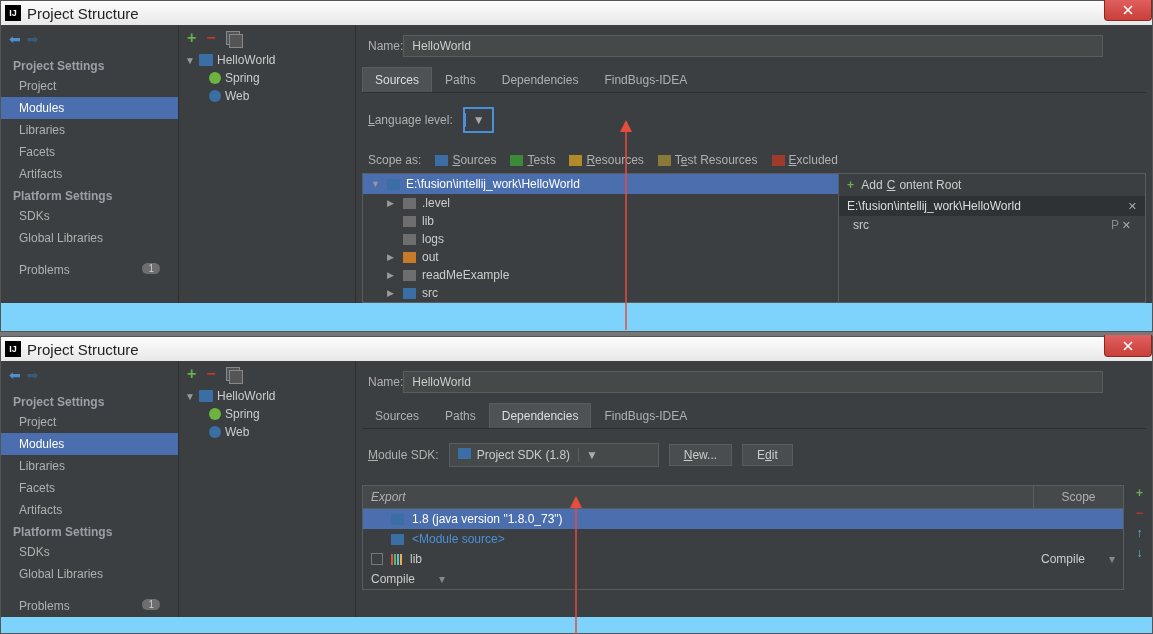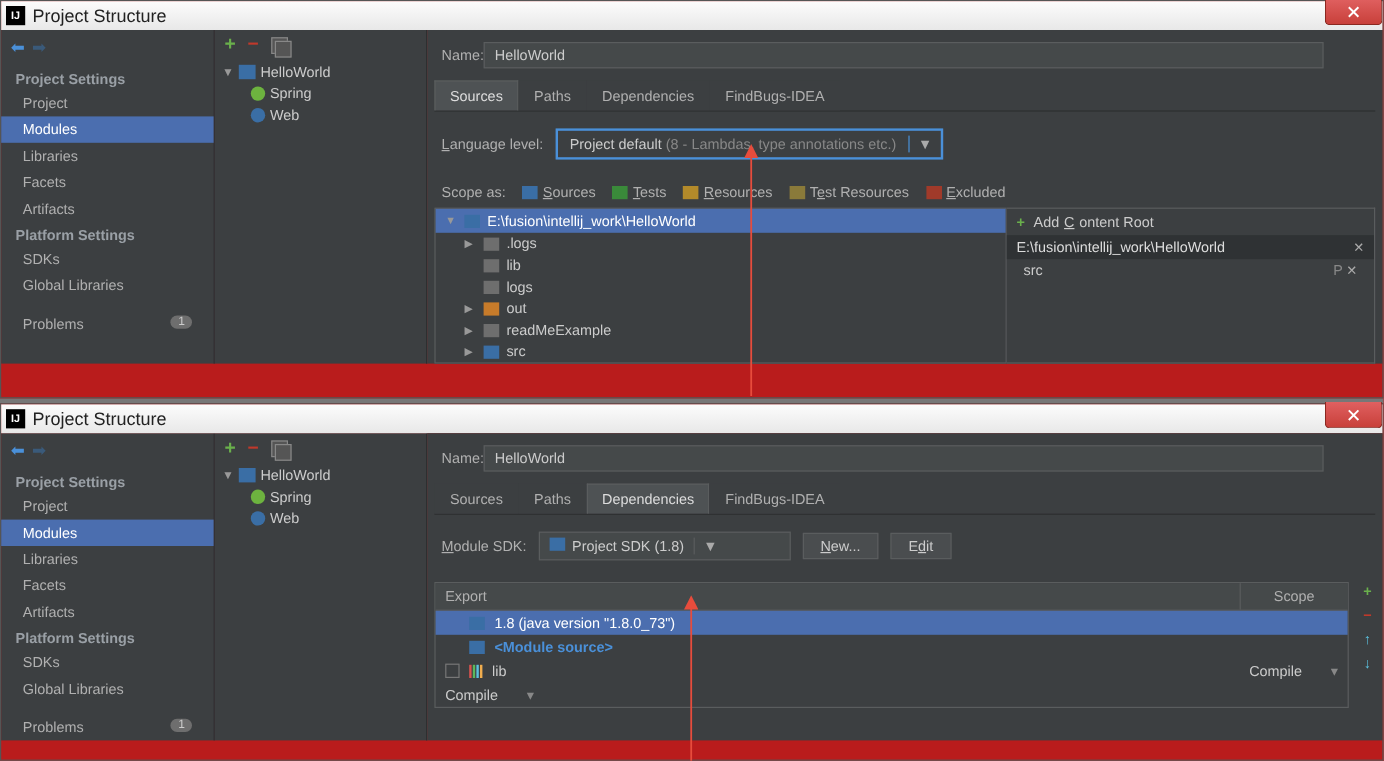--- a/index.html
+++ b/index.html
@@ -1,18 +1,18 @@
 <!DOCTYPE html>
 <html><head>
 <meta charset="utf-8">
 <style>
 * { box-sizing: border-box; margin: 0; padding: 0; font-family: "Segoe UI", Tahoma, sans-serif; font-size: 12px; }
 body { background: #777; width: 1153px; }
 
-.window { background: #b91c1c; border: 1px solid #555; position: relative; }
+.window { background: #7dd3fc; border: 1px solid #555; position: relative; }
 .titlebar { background: linear-gradient(#fcfcfc,#e8e8e8); height: 24px; display: flex; align-items: center; padding: 0 4px; position: relative; }
 .titlebar .app-icon { width: 16px; height: 16px; background: #000; color: #fff; display: inline-flex; align-items: center; justify-content: center; font-size: 9px; font-weight: bold; margin-right: 6px; }
 .titlebar .title { color: #222; font-size: 15px; }
 .titlebar .close-btn { position: absolute; right: 0; top: -2px; width: 48px; height: 22px; background: linear-gradient(#e06060,#c8403a); border:1px solid #8a2820; border-top:none; border-radius: 0 0 4px 4px; display:flex; align-items:center; justify-content:center; }
 .titlebar .close-btn svg { width:10px; height:10px; }
 
 .body-row { display: flex; }
 
 .left-panel { width: 178px; background: #3c3f41; border-right: 1px solid #2d2f30; padding-top: 4px; }
 .nav-btns { display:flex; gap:6px; padding: 2px 8px 8px; }
@@ -76,28 +76,28 @@
 .arrow-annot { position:absolute; pointer-events:none; }
 
 
 .combo2 { display:flex; align-items:center; border:1px solid #5a5d5e; background:#45494a; color:#ccc; height:24px;}
 .combo2 .combo-text{padding:0 8px; display:flex; gap:6px;}
 .combo2 .dd{border-left:1px solid #5a5d5e; padding:0 7px;color:#aaa;}
 .btn { background:#4a4d4f; border:1px solid #5a5d5e; color:#ccc; padding:3px 14px; cursor:pointer;}
 
 .dep-table { margin:8px 6px 0; border:1px solid #5a5d5e; position:relative;}
 .dep-head { display:flex; background:#45494a; color:#b0b0b0; border-bottom:1px solid #5a5d5e;}
-.dep-head .c1{flex:1; padding:4px 8px;} .dep-head .c2{width:90px;padding:4px 8px;text-align:center;border-left:1px solid #5a5d5e;}
+.dep-head .c1{flex:1; padding:4px 8px;font-style:italic;} .dep-head .c2{width:90px;padding:4px 8px;text-align:center;border-left:1px solid #5a5d5e;}
 .dep-row { display:flex; align-items:center; color:#ccc;}
 .dep-row.sel { background:#4b6eaf; color:#fff;}
 .dep-row .c1{flex:1;padding:3px 8px;display:flex;align-items:center;gap:8px;}
 .dep-row .c2{width:90px;padding:3px 8px;display:flex;align-items:center;justify-content:space-between;}
 .chk { width:12px;height:12px;border:1px solid #777;background:#3c3f41;display:inline-block;}
 .jar-icon{width:13px;height:11px;background:#3a6ea5;display:inline-block;}
-.mod-src{color:#4a90d9;font-weight:bold;}
+.mod-src{color:#4a90d9;}
 .lib-icon{display:inline-flex;gap:1px;} .lib-icon i{width:2px;height:11px;display:inline-block;} 
 .lib-icon .b1{background:#d9534f;} .lib-icon .b2{background:#5cb85c;} .lib-icon .b3{background:#5bc0de;} .lib-icon .b4{background:#f0ad4e;}
 .side-tools{position:absolute;right:-20px;top:0;display:flex;flex-direction:column;gap:6px;align-items:center;}
 .side-tools span{color:#6ab04c;font-weight:bold;}
 .side-tools .m{color:#c0392b;}
 .side-tools .up{color:#5bc0de;} .side-tools .dn{color:#5bc0de;}
 </style>
 </head>
 <body>
 
@@ -164,21 +164,20 @@
       </div>
       <div class="tabs">
         <div class="tab active">Sources</div>
         <div class="tab">Paths</div>
         <div class="tab">Dependencies</div>
         <div class="tab">FindBugs-IDEA</div>
       </div>
       <div class="lang-row">
         <span class="label"><u>L</u>anguage level:</span>
         <div class="combo">
-          <span class="combo-text"><span>Project default</span><span class="dim"> (8 - Lambdas, type annotations etc.)</span></span>
           <span class="dd">▼</span>
         </div>
       </div>
       <div class="markas-row">
         <span>Scope as:</span>
         <span class="mk">
             <span class="fld f-blue"></span>
             <span><u>S</u>ources</span>
           </span>
         <span class="mk">
@@ -201,21 +200,21 @@
       <div class="src-row">
         <div class="src-tree">
           <div class="head-row">
               <span class="tri">▼</span>
               <span class="fld f-blue"></span>
               <span>E:\fusion\intellij_work\HelloWorld</span>
             </div>
           <div class="r">
               <span class="tri">▶</span>
               <span class="fold-gray"></span>
-              <span>.logs</span>
+              <span>.level</span>
             </div>
           <div class="r">
               <span class="tri"></span>
               <span class="fold-gray"></span>
               <span>lib</span>
             </div>
           <div class="r">
               <span class="tri"></span>
               <span class="fold-gray"></span>
               <span>logs</span>

